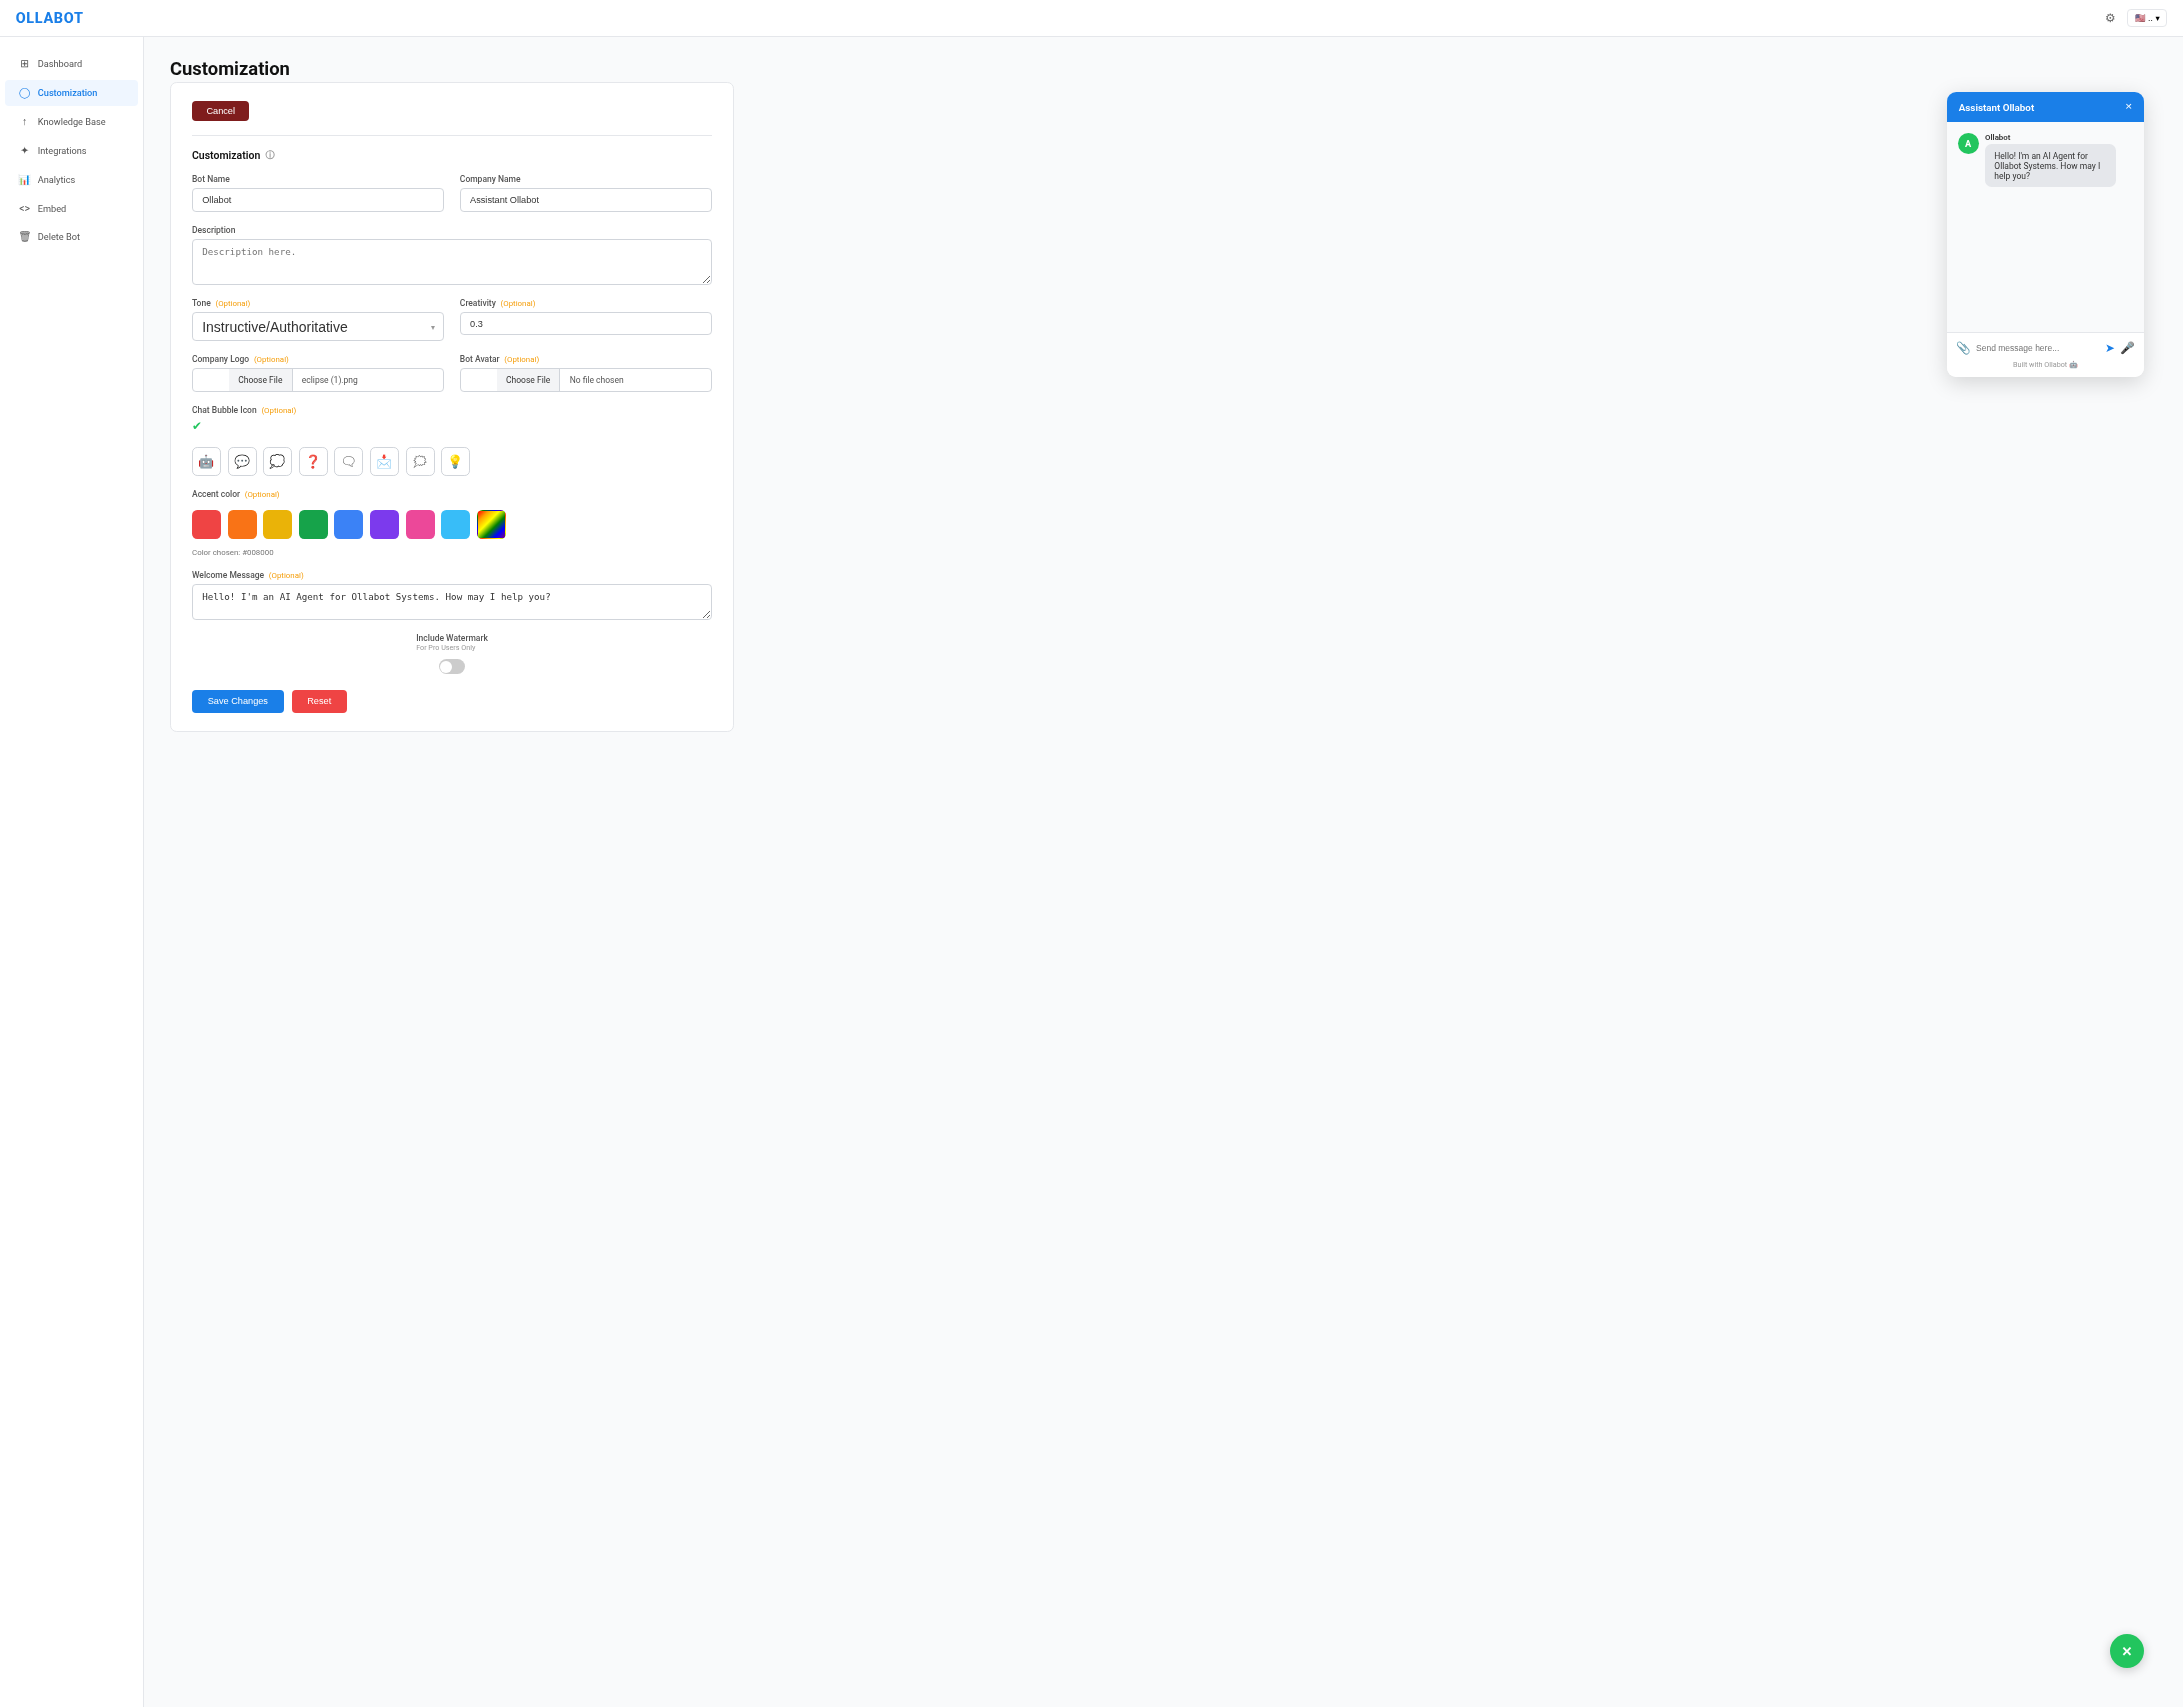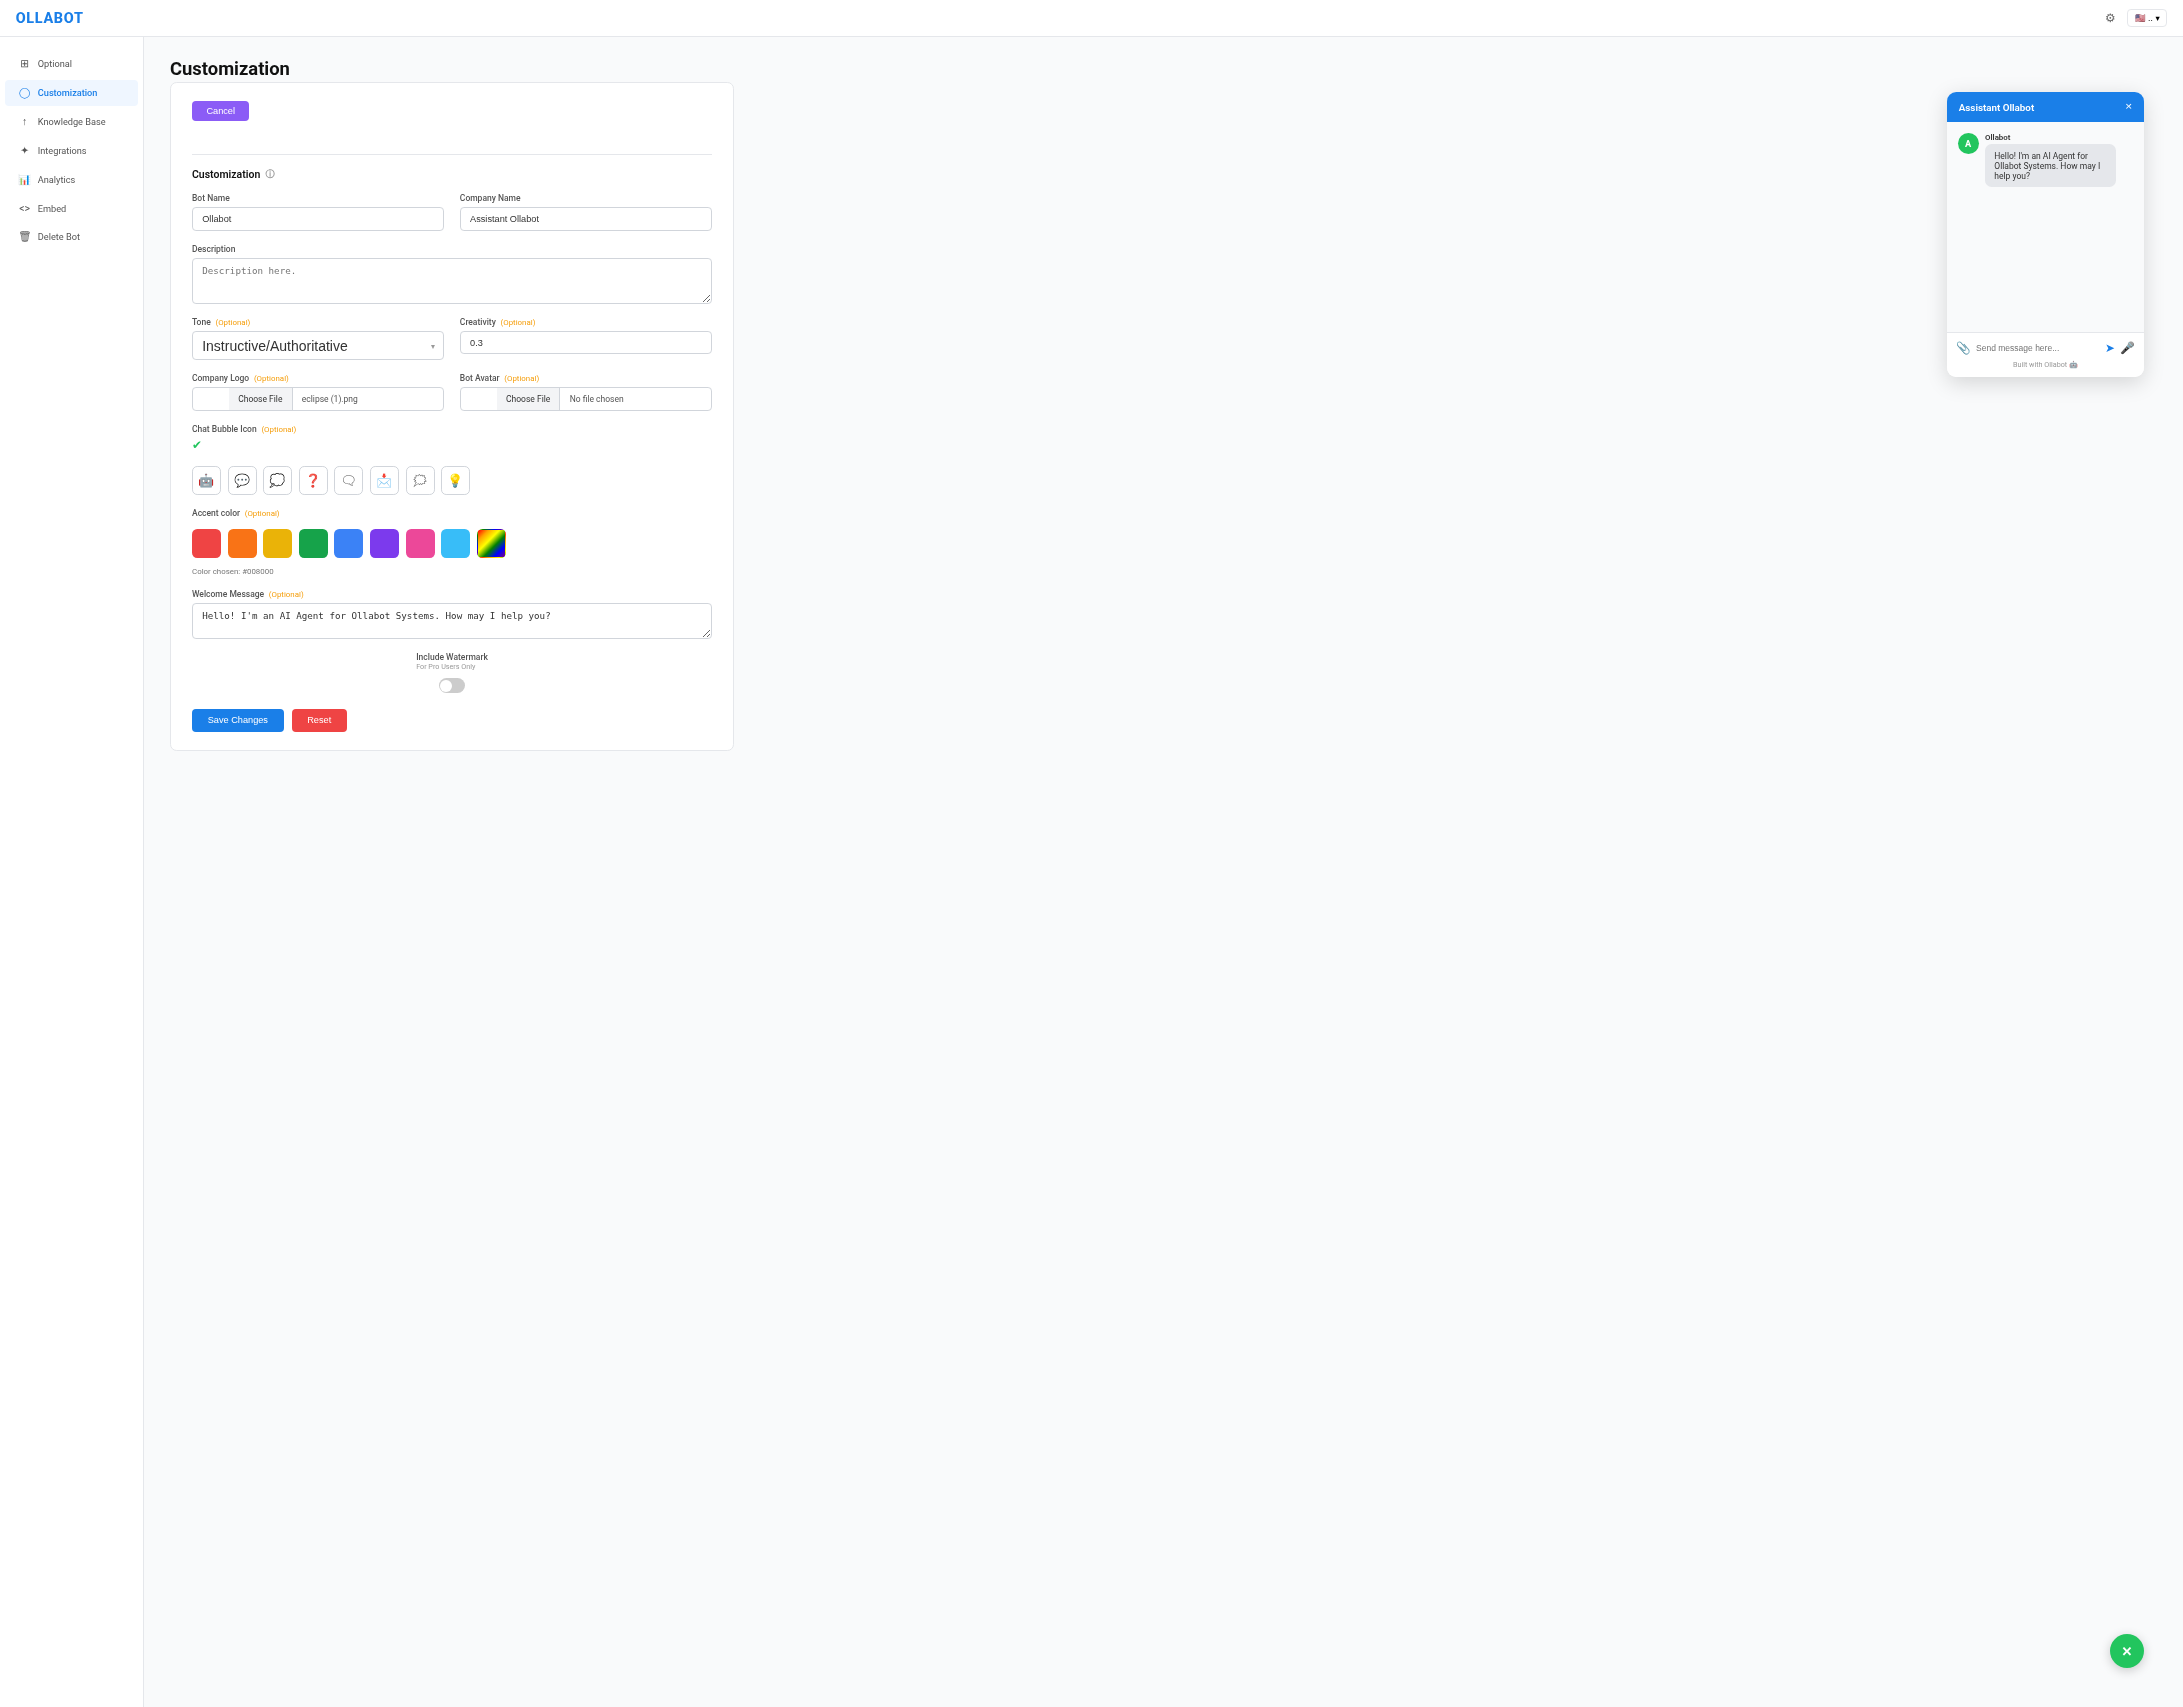--- a/index.html
+++ b/index.html
@@ -23,21 +23,21 @@
 
     
     .main-content { flex: 1; overflow-y: auto; padding: 21px 26px; background: #f9fafb; position: relative; }
     .page-title { font-size: 18.4px; font-weight: 700; color: #111; margin-bottom: 2.6px; }
     .page-subtitle { font-size: 9.2px; color: #777; margin-bottom: 15.7px; }
 
     
     .card { background: #fff; border-radius: 6.6px; border: 0.7px solid #e5e7eb; padding: 18.4px 21px; max-width: 564px; position: relative; }
 
     
-    .btn-cancel { background: #8b5cf6; color: #fff; border: none; border-radius: 3.9px; padding: 5.2px 14.4px; font-size: 9.2px; cursor: pointer; margin-bottom: 20px; }
+    .btn-cancel { background: #7f1d1d; color: #fff; border: none; border-radius: 3.9px; padding: 5.2px 14.4px; font-size: 9.2px; cursor: pointer; margin-bottom: 1px; }
 
     .section-divider { border: none; border-top: 0.7px solid #e5e7eb; margin: 13px 0; }
 
     .section-heading { font-size: 10.5px; font-weight: 600; color: #111; margin-bottom: 11.8px; display: flex; align-items: center; gap: 5.2px; }
     .info-icon { color: #999; font-size: 9.2px; }
 
     
     .form-row { display: flex; gap: 15.7px; margin-bottom: 13px; }
     .form-group { display: flex; flex-direction: column; gap: 3.9px; flex: 1; }
     .form-label { font-size: 8.5px; font-weight: 500; color: #555; }
@@ -115,21 +115,21 @@
         <span>▾</span>
       </button>
     </div>
   </header>
 
   <div class="main-layout">
 
     <nav class="sidebar">
       <div class="sidebar-item">
         <span class="si-icon">⊞</span>
-        <span>Optional</span>
+        <span>Dashboard</span>
       </div>
       <div class="sidebar-item active">
         <span class="si-icon">◯</span>
         <span>Customization</span>
       </div>
       <div class="sidebar-item">
         <span class="si-icon">↑</span>
         <span>Knowledge Base</span>
       </div>
       <div class="sidebar-item">

